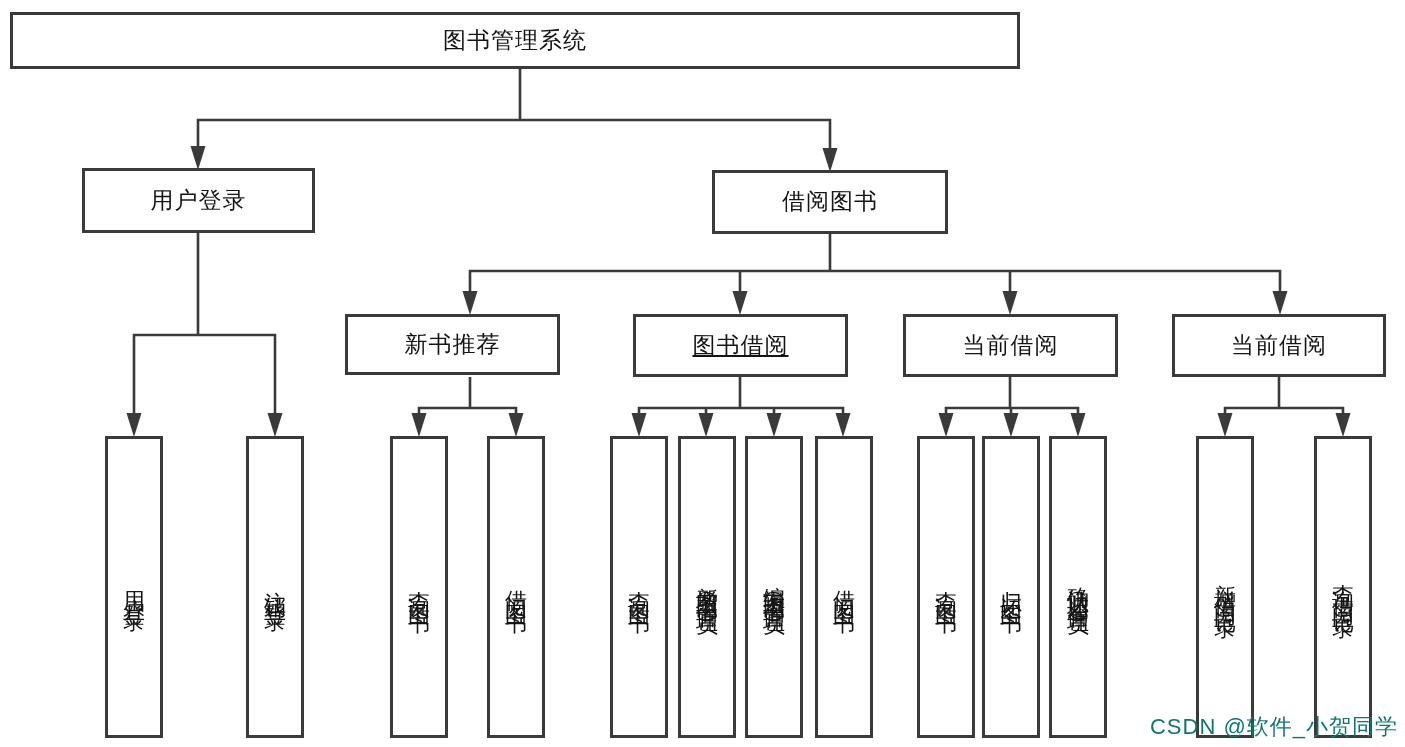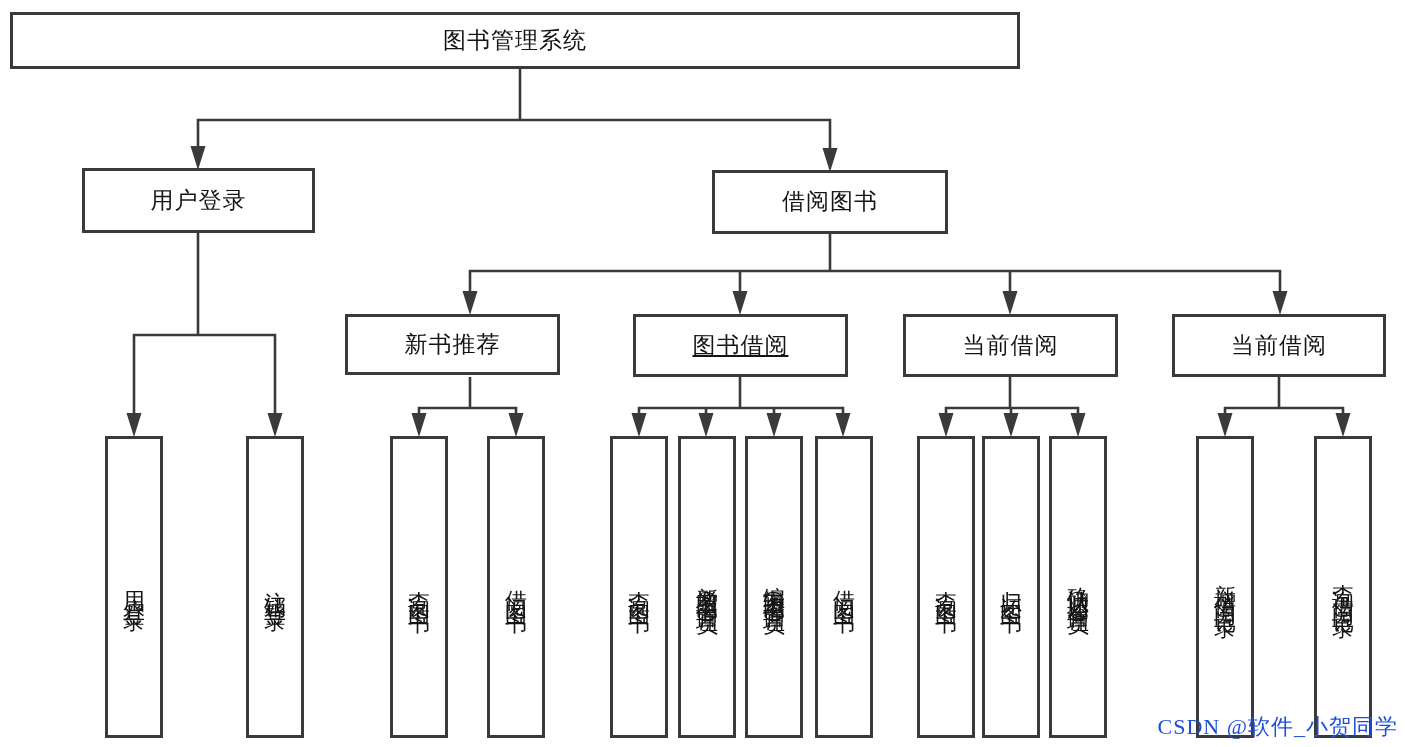--- a/index.html
+++ b/index.html
@@ -61,25 +61,24 @@
   #l-cb-query    { left: 917px;  top: 436px; width: 58px;   height: 302px; }
   #l-cb-return   { left: 982px;  top: 436px; width: 58px;   height: 302px; }
   #l-cb-confirm  { left: 1049px; top: 436px; width: 58px;   height: 302px; letter-spacing: 4px; }
   #l-br-add      { left: 1196px; top: 436px; width: 58px;   height: 302px; }
   #l-br-query    { left: 1314px; top: 436px; width: 58px;   height: 302px; }
   #watermark {
     position: absolute;
     right: 7px;
     bottom: 5px;
     font-size: 22px;
-    color: #1d4ed8;
+    color: #0f766e;
     letter-spacing: 1px;
     z-index: 2;
     white-space: nowrap;
-    font-family: Liberation Serif, serif;
   }
 </style>
 </head>
 <body>
 
 <div id="canvas">
 
   <svg id="connectors" viewBox="0 0 1405 747" xmlns="http://www.w3.org/2000/svg" aria-hidden="true">
     <g stroke="#3a3a3a" stroke-width="2.6" fill="none">
       <path d="M520 69 V121 M197 120 H831 M198 119 V150 M830 119 V152"></path>

